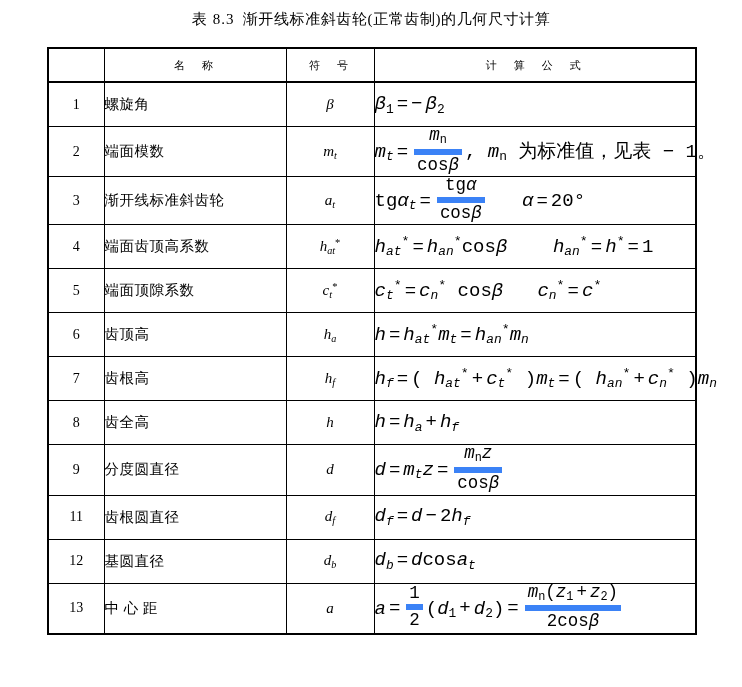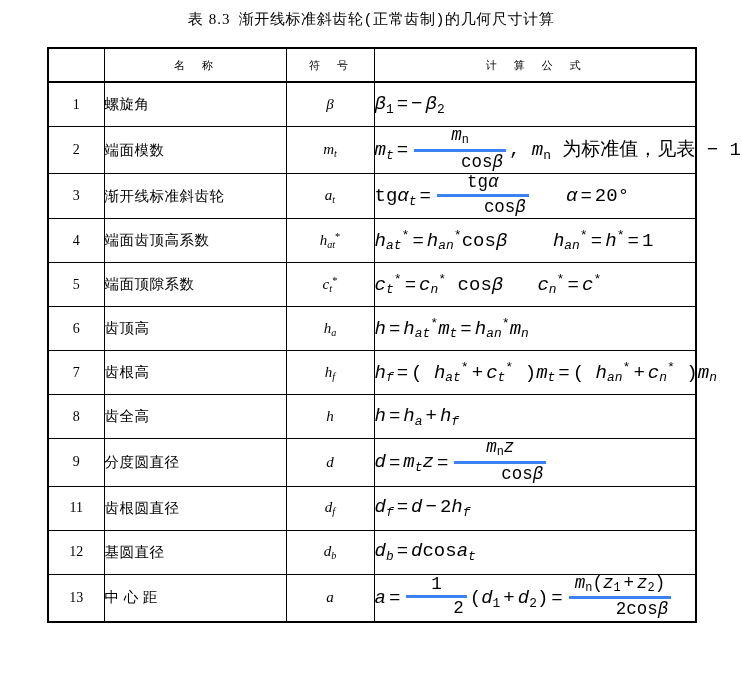--- a/index.html
+++ b/index.html
@@ -31,21 +31,21 @@
   .caption .cap-label {
     font-family: "Liberation Serif", serif;
     letter-spacing: 2px;
   }
   .caption .cap-num {
     font-family: "Liberation Serif", serif;
     margin-right: 4px;
     letter-spacing: 1px;
   }
   .caption .cap-title {
-    font-family: Liberation Mono, monospace;
+    font-family: Liberation Serif, serif;
     letter-spacing: 0.6px;
   }
   table.geo {
     position: absolute;
     top: 47px;
     left: 47px;
     width: 648px;
     border-collapse: collapse;
     table-layout: fixed;
   }
@@ -117,28 +117,27 @@
     vertical-align: middle;
     text-align: center;
     line-height: 1.12;
     margin: 0 3px;
     position: relative;
     top: -1px;
   }
   .frac .num {
     display: block;
     padding: 0 3px 1px 3px;
-    border-bottom: 3px solid #3b82f6;
+    border-bottom: 6px solid #3b82f6;
     font-size: 0.92em;
   }
   .frac .den {
     display: block;
     padding: 1px 3px 0 3px;
     font-size: 0.92em;
-    margin-left: 44px;
   }
   .op { padding: 0 3px; }
   .tg { font-style: normal; }
 </style>
 </head>
 <body>
 
 <div id="page">
 
   <div class="caption">

